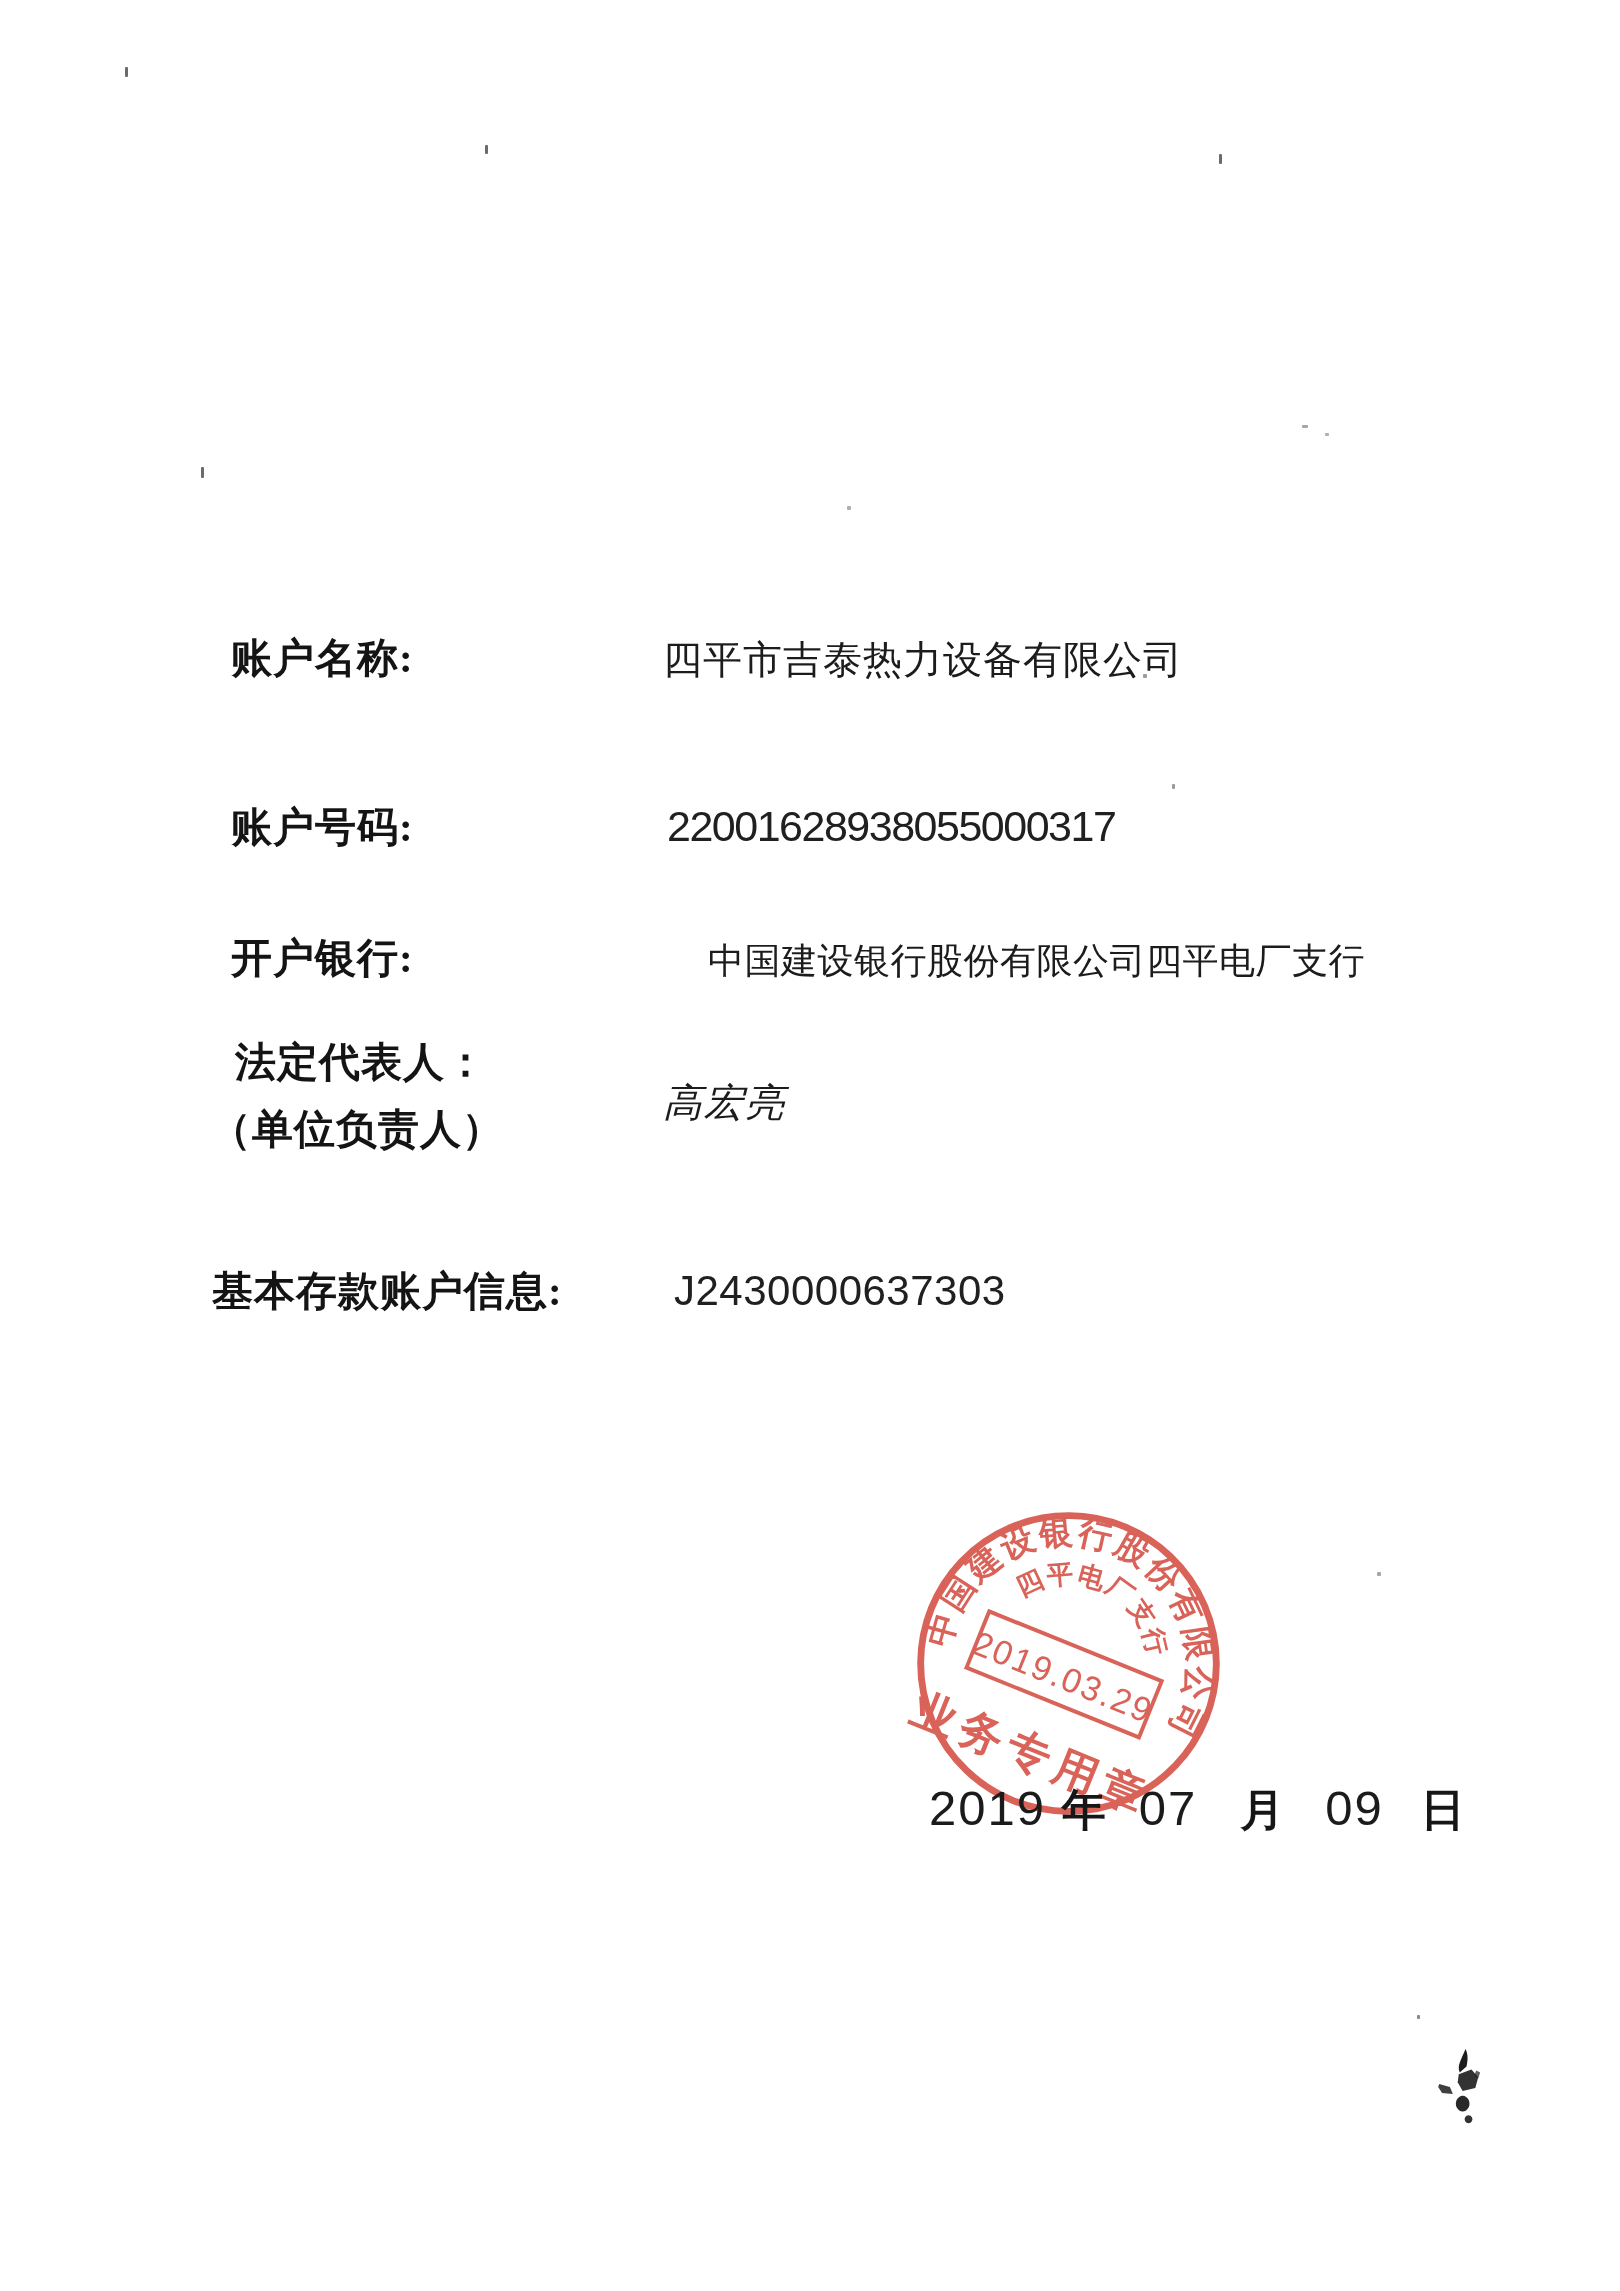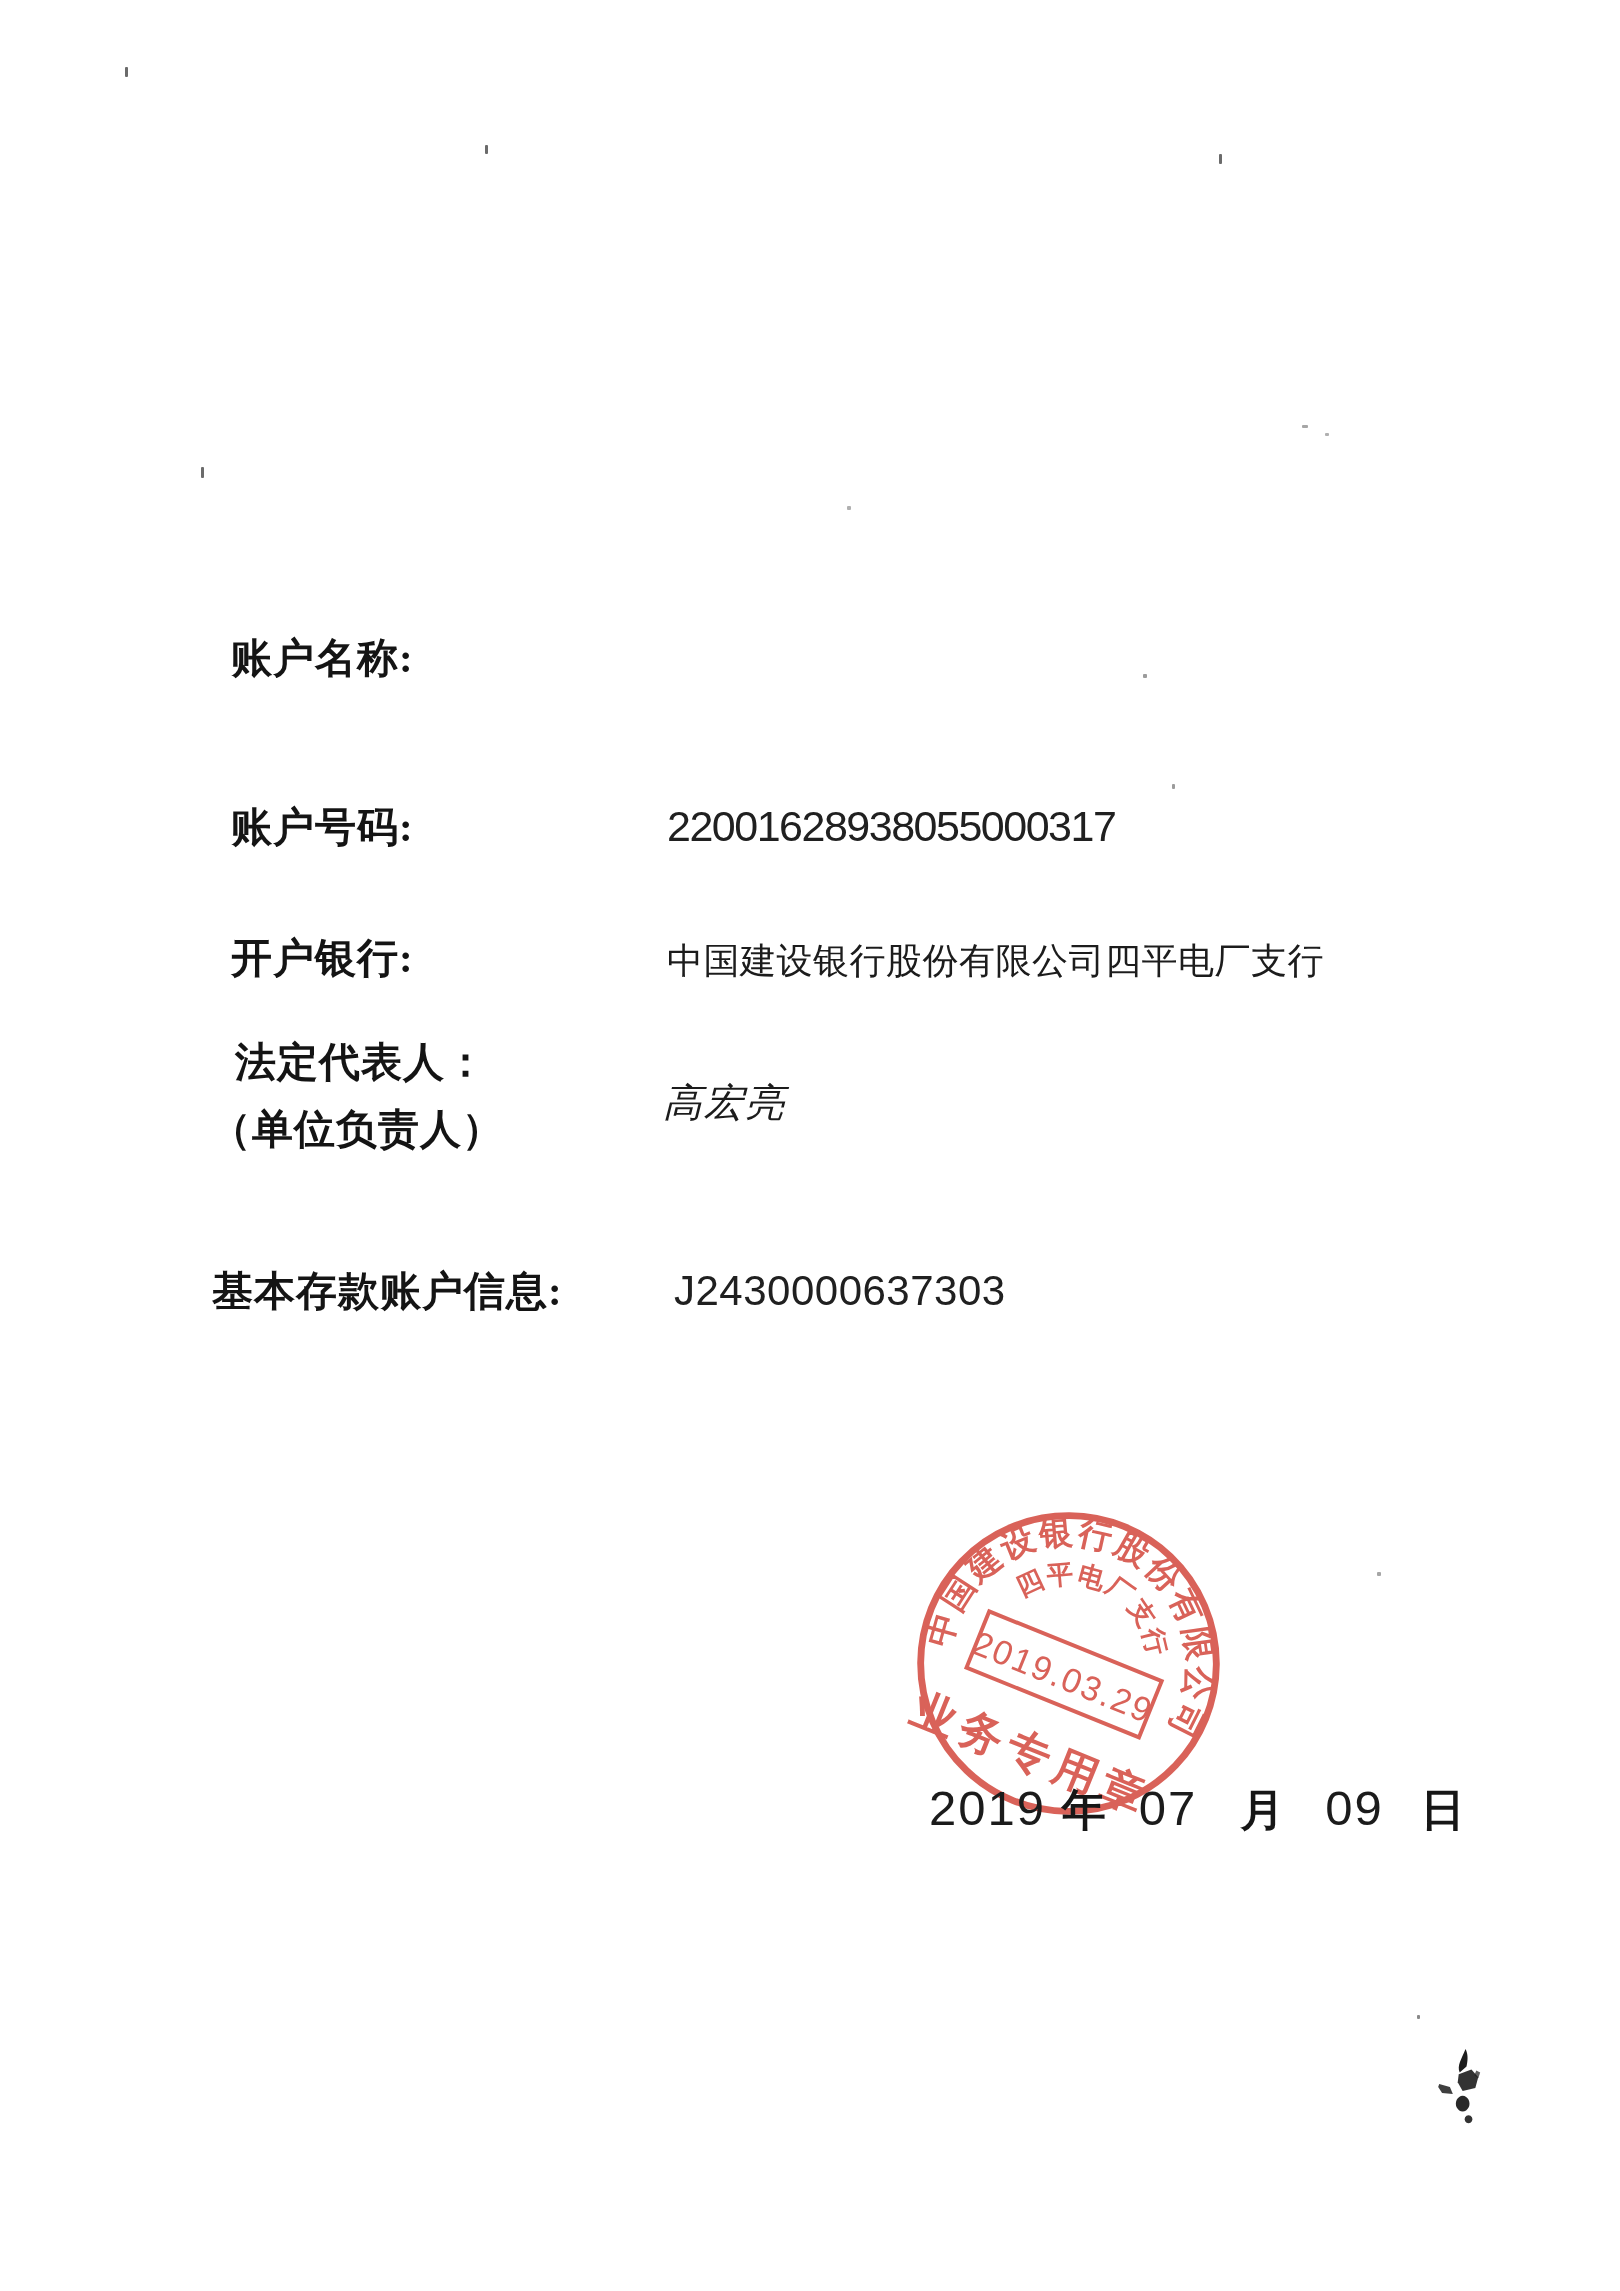--- a/index.html
+++ b/index.html
@@ -30,21 +30,21 @@
   .field-value{
     font-size:39px;font-weight:400;color:#1c1c1c;
     letter-spacing:1px;
   }
   .mono-num{
     font-family:"Liberation Sans","DejaVu Sans",sans-serif;
     font-weight:400;color:#202020;
   }
   .acct-num{font-size:43px;letter-spacing:-1.5px;}
   .basic-num{font-size:42px;letter-spacing:0.5px;}
-  .bank-value{font-size:36px;letter-spacing:0.5px;}
+  .bank-value{font-size:36px;letter-spacing:0.5px;margin-left:41px;}
   .date-line{
     left:929px;top:1780px;
     display:flex;align-items:baseline;
     z-index:3;
     text-align:center;
   }
   .date-num{
     font-family:"Liberation Sans","DejaVu Sans",sans-serif;
     font-size:49px;color:#1b1b1b;letter-spacing:2px;
   }
@@ -61,20 +61,21 @@
   .speck{position:absolute;background:#3a3a3a;border-radius:1px;opacity:.75;}
   .blot{left:1433px;top:2047px;width:69px;height:84px;z-index:2;}
 </style>
 </head>
 <body>
 
 <div class="page">
 
 
   <div class="abs field-label" style="left:231px;top:631px;">账户名称:</div>
+  <div class="abs field-value" style="left:663px;top:633px;">四平市吉泰热力设备有限公司</div>
 
   <div class="abs field-label" style="left:231px;top:800px;">账户号码:</div>
   <div class="abs mono-num acct-num" style="left:667px;top:802px;">22001628938055000317</div>
 
   <div class="abs field-label" style="left:231px;top:931px;">开户银行:</div>
   <div class="abs field-value bank-value" style="left:667px;top:937px;">中国建设银行股份有限公司四平电厂支行</div>
 
   <div class="abs field-label" style="left:235px;top:1035px;">法定代表人：</div>
   <div class="abs field-label" style="left:210px;top:1102px;">（单位负责人）</div>
   <div class="abs field-value" style="left:663px;top:1076px;letter-spacing:2px;font-style:italic;">高宏亮</div>

